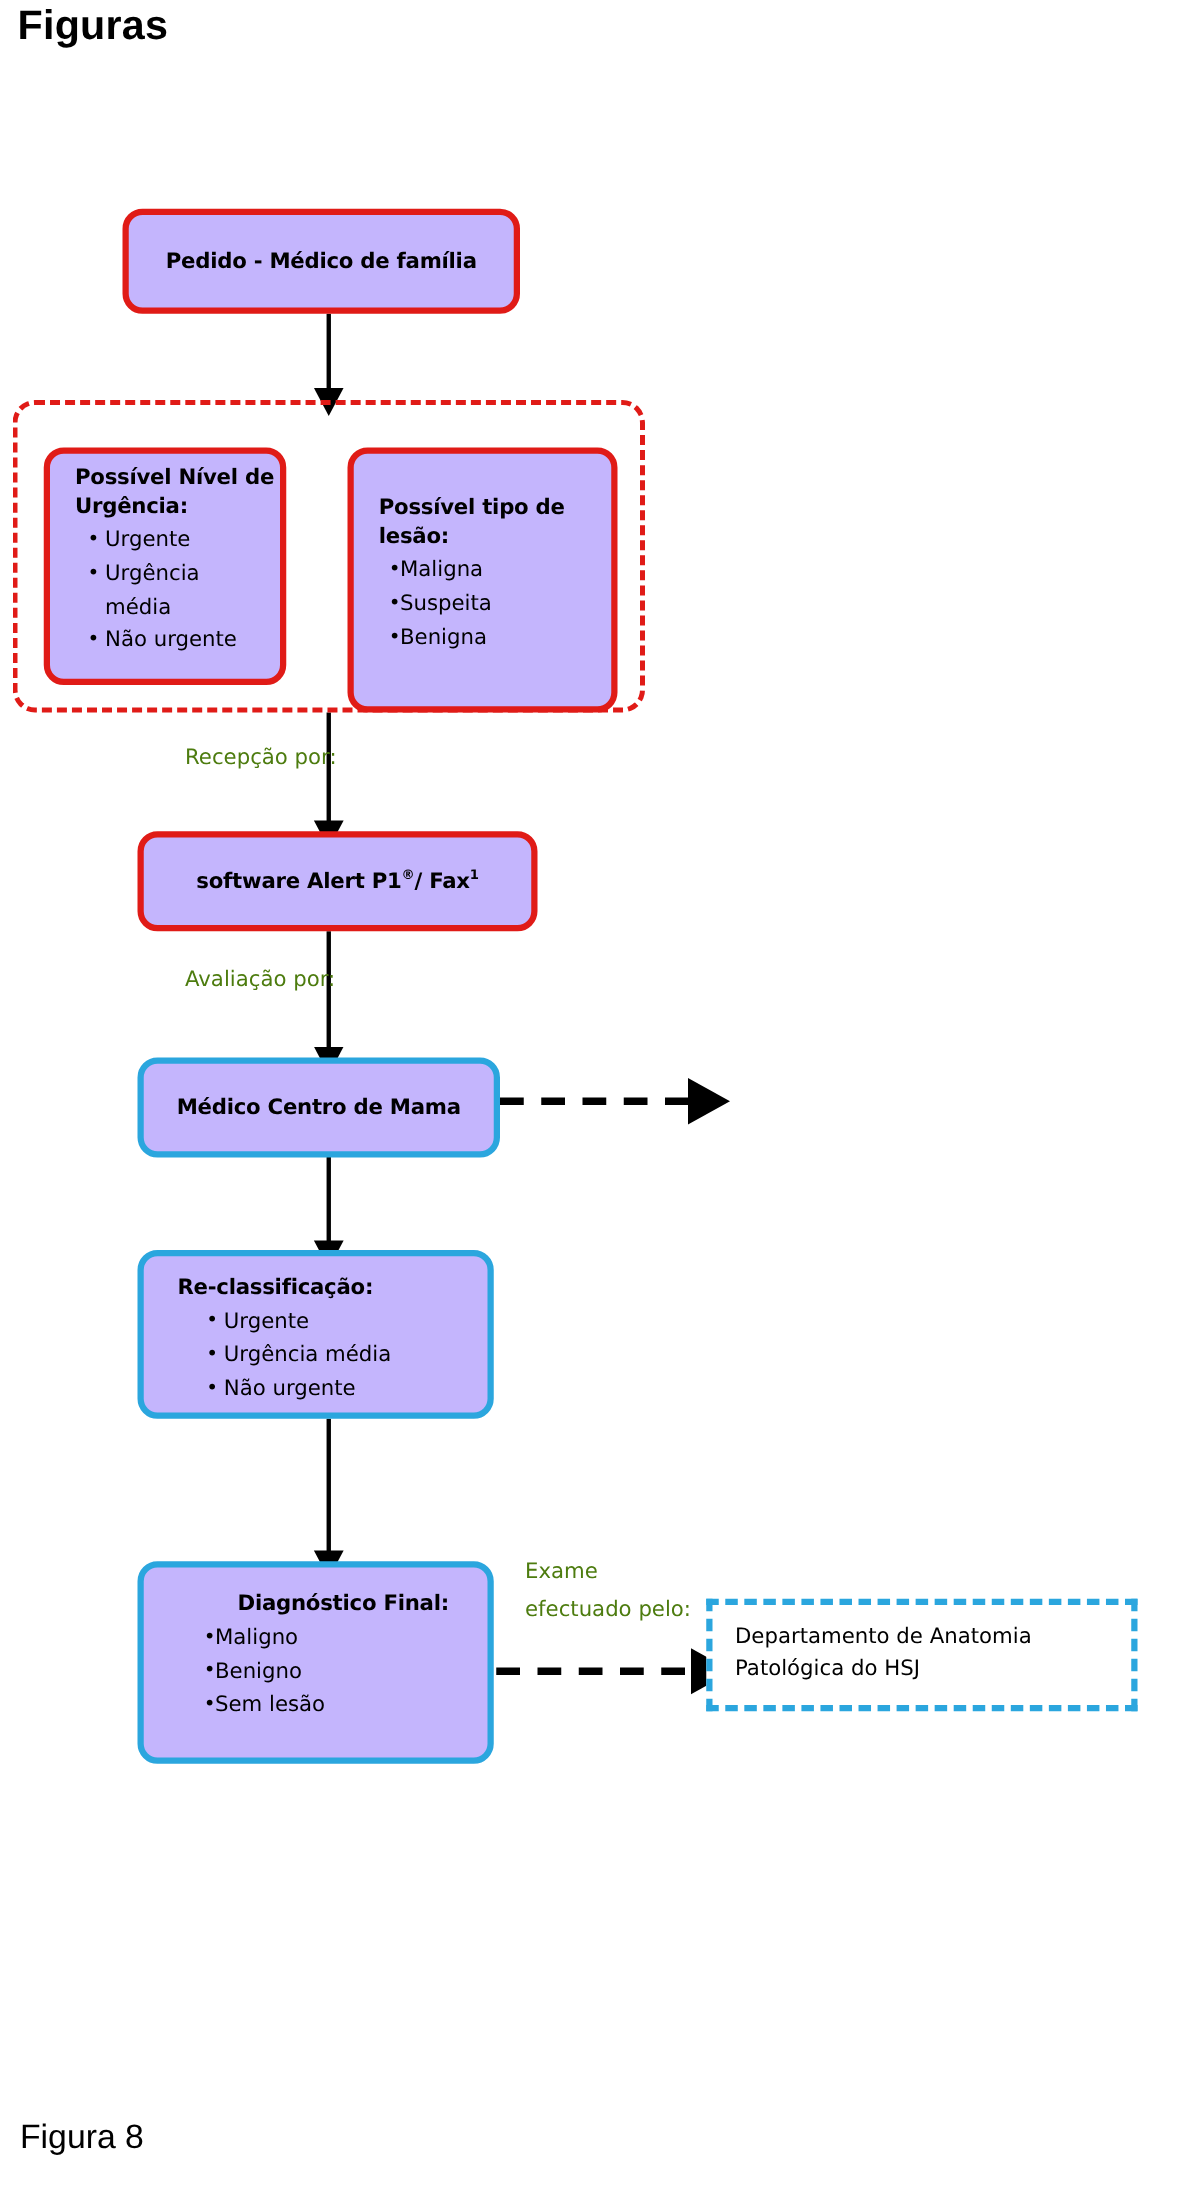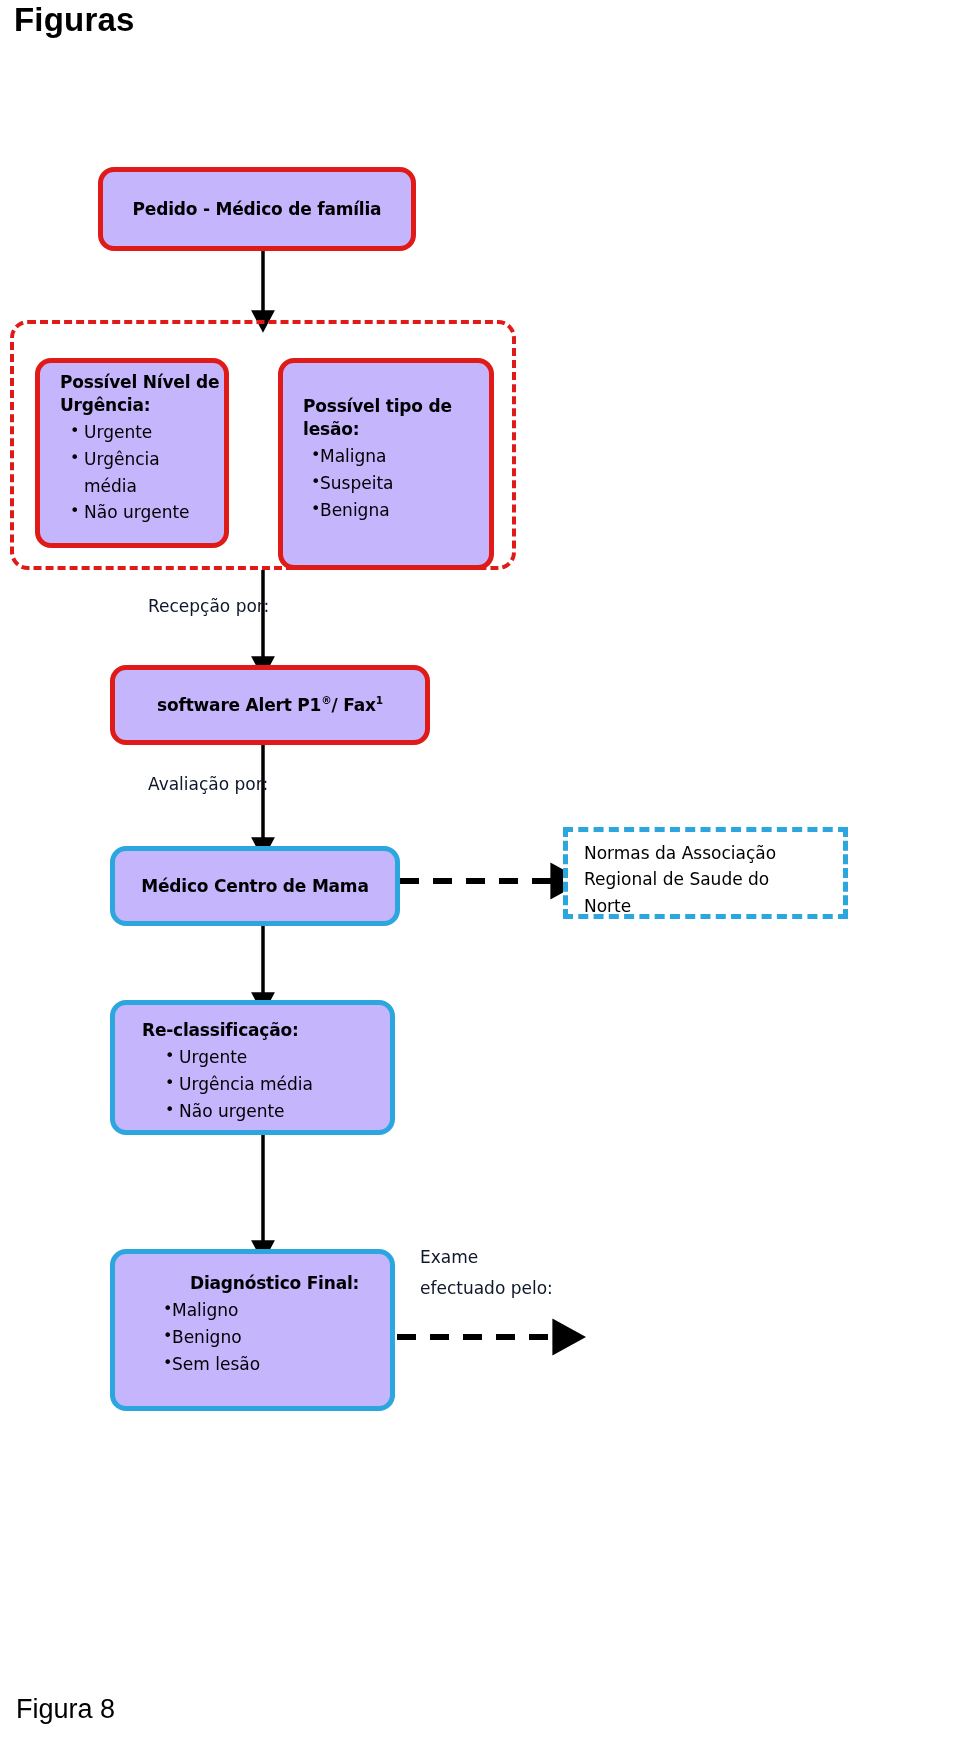--- a/index.html
+++ b/index.html
@@ -121,21 +121,21 @@
   li.nobullet::before {
     content: "" !important;
   }
 
   
   .edge-label {
     position: absolute;
     font-size: 17px;
     line-height: 1.45;
     white-space: nowrap;
-    color: #0f172a;
+    color: #4d7c0f;
   }
 
   
   #arrow-layer {
     position: absolute;
     left: 0;
     top: 0;
     width: 960px;
     height: 1753px;
     pointer-events: none;
@@ -213,25 +213,20 @@
       <span>software Alert P1</span><sup>®</sup><span>/ Fax</span><sup>1</sup>
     </div>
   </div>
 
   <div class="edge-label" style="left:148px; top:772px;">Avaliação por:</div>
 
   <div class="node blue" id="node-medico-centro" style="left:110px; top:846px; width:290px; height:80px;">
     <div class="node-title node-center">Médico  Centro de Mama</div>
   </div>
 
-  <div class="dashed-note" id="note-normas" style="left:563px; top:827px; width:285px; height:92px; padding:8px 10px 0 16px;">
-    <div class="note-line">Normas da Associação</div>
-    <div class="note-line">Regional de Saude do</div>
-    <div class="note-line">Norte</div>
-  </div>
 
   <div class="node blue" id="node-reclassificacao" style="left:110px; top:1000px; width:285px; height:135px; justify-content:flex-start; padding-top:14px;">
     <div class="node-title" style="padding-left:27px;">Re-classificação:</div>
     <ul class="bullets" style="padding-left:50px;">
       <li>Urgente</li>
       <li>Urgência média</li>
       <li>Não urgente</li>
     </ul>
   </div>
 
@@ -240,16 +235,20 @@
 
   <div class="node blue" id="node-diagnostico" style="left:110px; top:1249px; width:285px; height:162px; justify-content:flex-start; padding-top:18px;">
     <div class="node-title" style="padding-left:27px;margin-left:48px;">Diagnóstico Final:</div>
     <ul class="bullets tight" style="padding-left:48px;">
       <li>Maligno</li>
       <li>Benigno</li>
       <li>Sem lesão</li>
     </ul>
   </div>
 
+  <div class="dashed-note" id="note-anatomia" style="left:565px; top:1279px; width:345px; height:90px; padding:12px 10px 0 18px;">
+    <div class="note-line">Departamento de Anatomia</div>
+    <div class="note-line">Patológica do HSJ</div>
+  </div>
 
   <div id="figura-caption" class="doc-heading">Figura 8</div>
 
 </div>
 
 </body></html>

